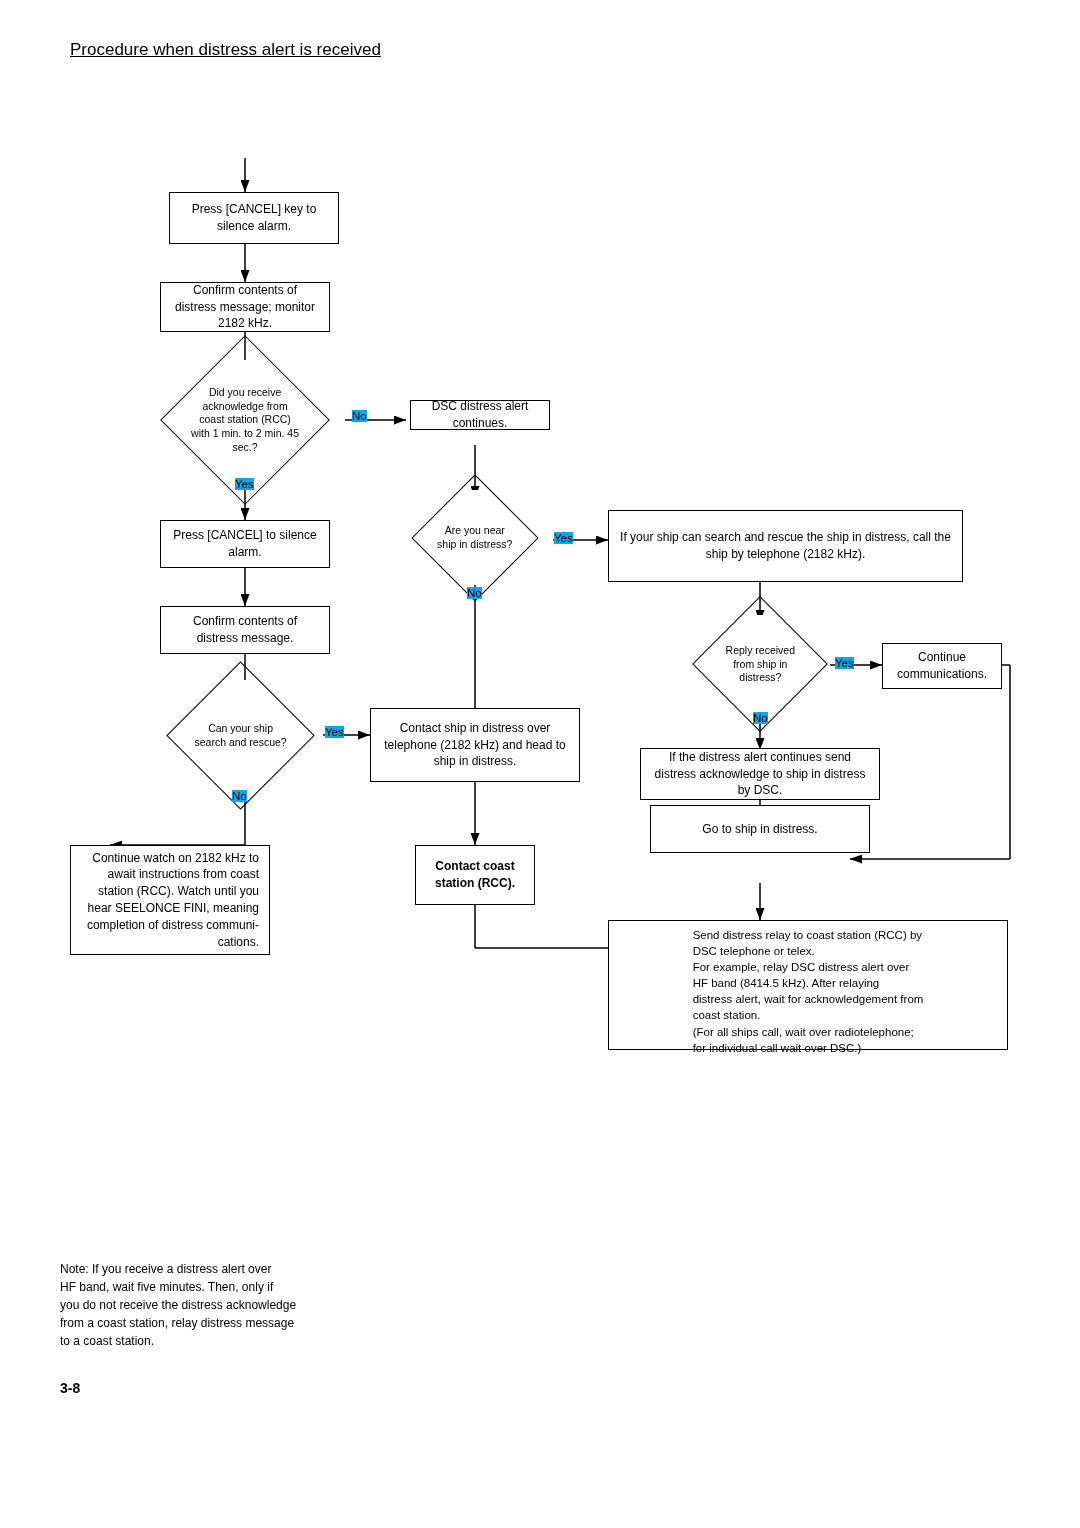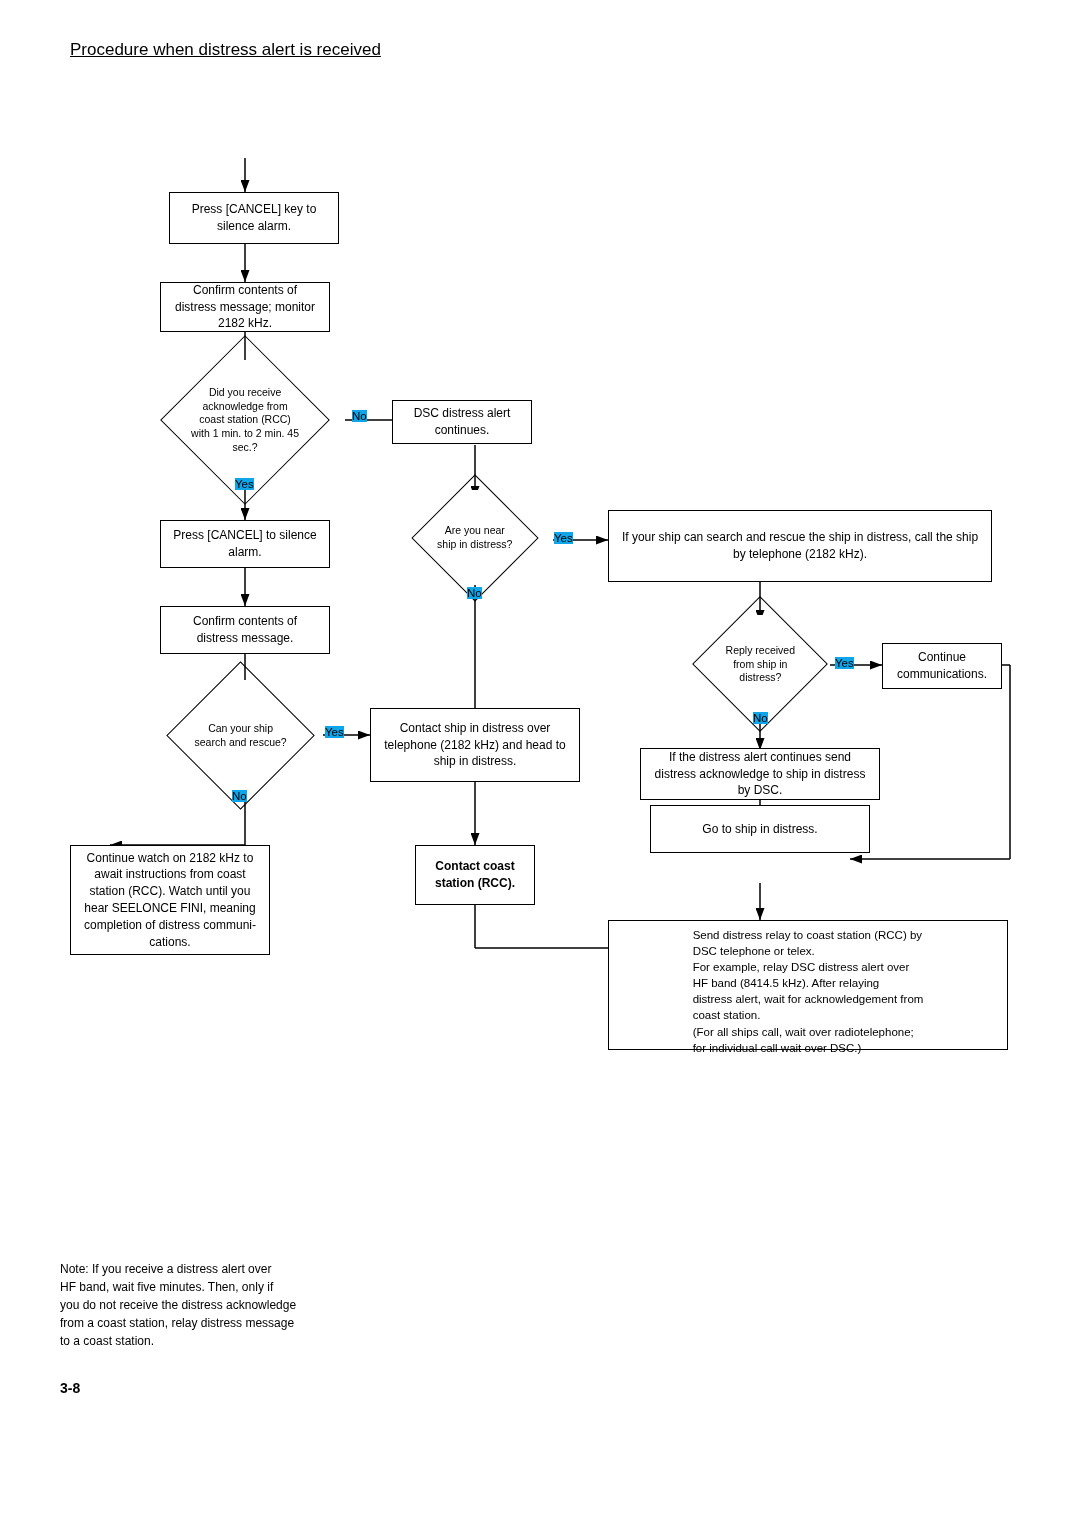--- a/index.html
+++ b/index.html
@@ -166,21 +166,21 @@
 acknowledge from coast
 station (RCC) with 1 min.
 to 2 min. 45 sec.?</div>
     </div>
   </div>
 
   <div class="arrow-label" style="left:175px; top:388px;">Yes</div>
 
   <div class="arrow-label" style="left:292px; top:320px;">No</div>
 
-  <div class="box" style="left:332px; top:310px; width:140px; height:44px;">
+  <div class="box" style="left:350px; top:310px; width:140px; height:30px;">
     <span>DSC distress alert
 continues.</span>
   </div>
 
   <div class="box" style="left:100px; top:430px; width:170px; height:48px;">
     <span>Press [CANCEL] to silence
 alarm.</span>
   </div>
 
   <div class="box" style="left:100px; top:516px; width:170px; height:48px;">
@@ -199,21 +199,21 @@
   <div class="arrow-label" style="left:265px; top:636px;">Yes</div>
 
   <div class="arrow-label" style="left:172px; top:700px;">No</div>
 
   <div class="box" style="left:310px; top:618px; width:210px; height:74px;">
     <span>Contact ship in distress
 over telephone (2182 kHz)
 and head to ship in distress.</span>
   </div>
 
-  <div class="box" style="left:10px; top:755px; width:200px; height:110px;">
+  <div class="box" style="left:10px; top:755px; width:200px; height:110px;text-align:right;">
     <span>Continue watch on 2182 kHz to
 await instructions from coast
 station (RCC). Watch until you hear
 SEELONCE FINI, meaning
 completion of distress communi-
 cations.</span>
   </div>
 
   <div class="box" style="left:355px; top:755px; width:120px; height:60px;font-weight:bold;">
     <span>Contact
@@ -226,21 +226,21 @@
       <div class="diamond-text" style="font-size:10.5px; line-height:1.3;">Are you
 near ship
 in distress?</div>
     </div>
   </div>
 
   <div class="arrow-label" style="left:494px; top:442px;">Yes</div>
 
   <div class="arrow-label" style="left:407px; top:497px;">No</div>
 
-  <div class="box" style="left:548px; top:420px; width:384px; height:72px;">
+  <div class="box" style="left:548px; top:420px; width:355px; height:72px;">
     <span>If your ship can search and rescue
 the ship in distress, call the ship by
 telephone (2182 kHz).</span>
   </div>
 
   <div class="diamond" style="left:630px; top:525px; width:140px; height:98px;">
     <div class="diamond-inner" style="width:96px; height:96px;">
       <div class="diamond-text" style="font-size:10.5px; line-height:1.3;">Reply
 received from
 ship in distress?</div>

